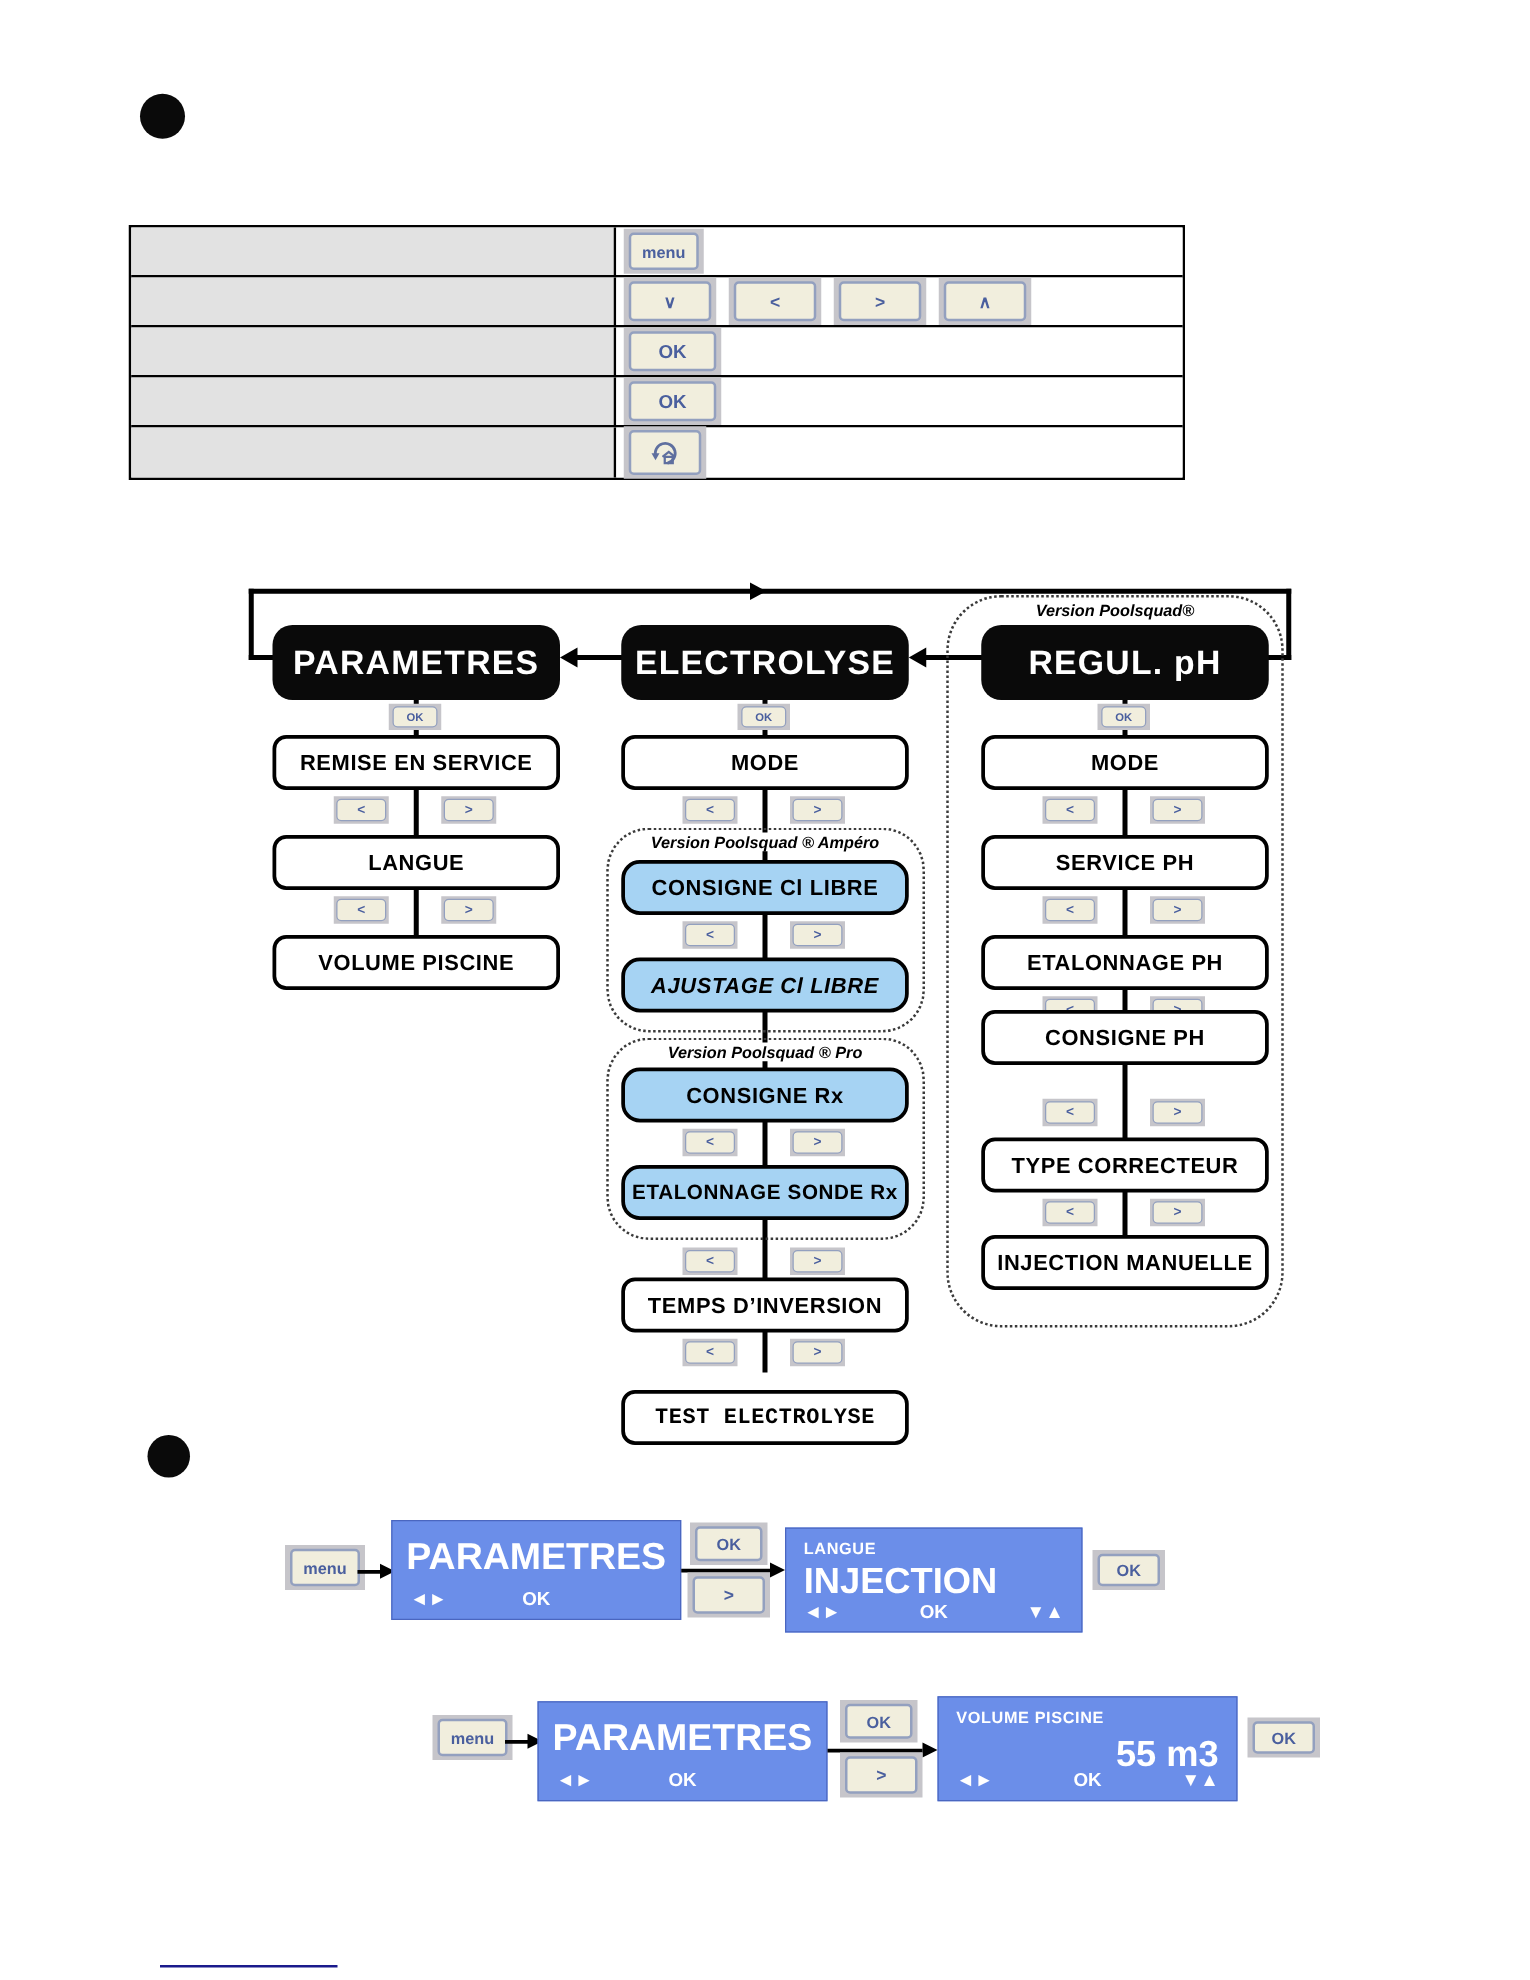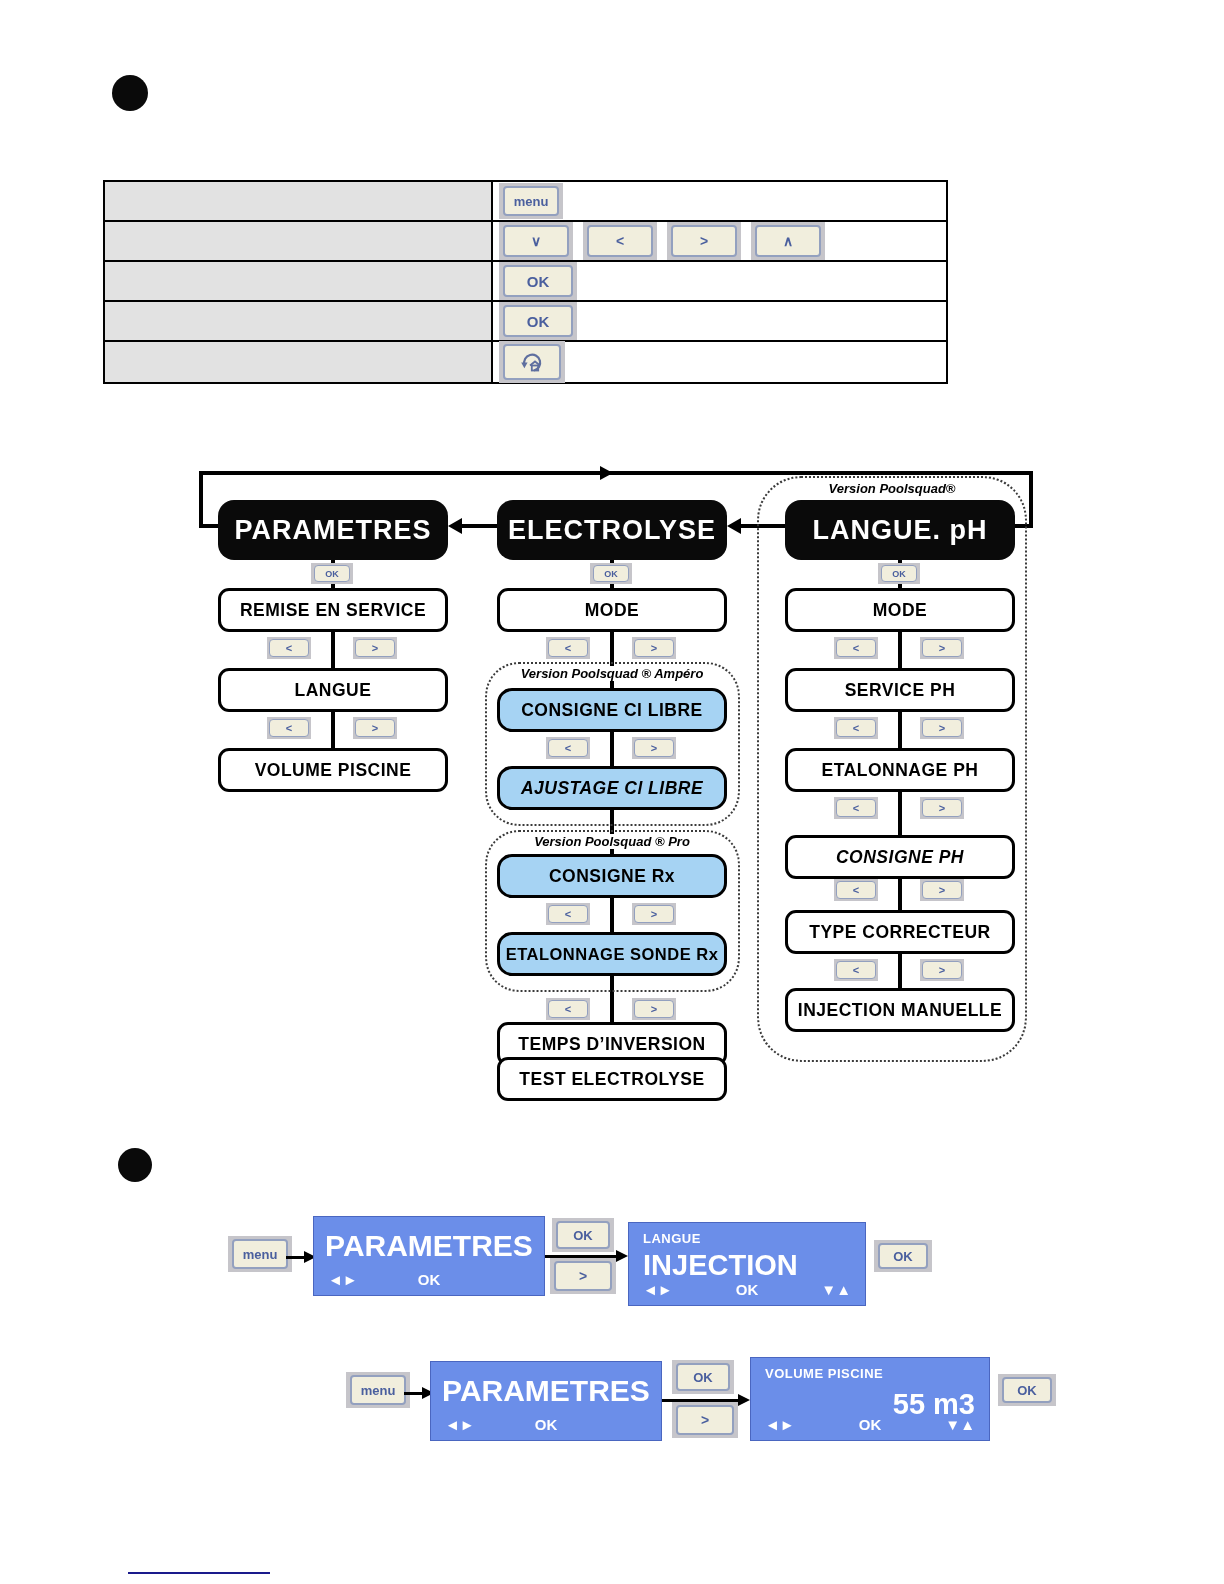--- a/index.html
+++ b/index.html
@@ -155,21 +155,21 @@
 <div class="vline" style="left:610px;top:558px;height:540px;"></div>
 <div class="vline" style="left:898px;top:558px;height:432px;"></div>
 
 <div class="menu-box" style="left:218px;top:500px;">
     <span>PARAMETRES</span>
   </div>
 <div class="menu-box" style="left:497px;top:500px;">
     <span>ELECTROLYSE</span>
   </div>
 <div class="menu-box" style="left:785px;top:500px;">
-    <span>LANGUE. pH</span>
+    <span>REGUL. pH</span>
   </div>
 
 <div class="abs bwrap" style="left:311px;top:563px;padding:2px 3px;">
     <span class="pbtn tiny">OK</span>
   </div>
 <div class="abs bwrap" style="left:590px;top:563px;padding:2px 3px;">
     <span class="pbtn tiny">OK</span>
   </div>
 <div class="abs bwrap" style="left:878px;top:563px;padding:2px 3px;">
     <span class="pbtn tiny">OK</span>
@@ -273,21 +273,21 @@
 <div class="abs bwrap" style="left:546px;top:1071px;padding:2px;">
     <span class="pbtn tarr">
       <span>&lt;</span>
     </span>
   </div>
 <div class="abs bwrap" style="left:632px;top:1071px;padding:2px;">
     <span class="pbtn tarr">
       <span>&gt;</span>
     </span>
   </div>
-<div class="item" style="left:497px;top:1057px;">
+<div class="item" style="left:497px;top:1112px;font-family:Liberation Mono, monospace;">
     <span>TEST ELECTROLYSE</span>
   </div>
 
 <div class="item" style="left:785px;top:588px;">
     <span>MODE</span>
   </div>
 <div class="abs bwrap" style="left:834px;top:637px;padding:2px;">
     <span class="pbtn tarr">
       <span>&lt;</span>
     </span>
@@ -316,21 +316,21 @@
 <div class="abs bwrap" style="left:834px;top:797px;padding:2px;">
     <span class="pbtn tarr">
       <span>&lt;</span>
     </span>
   </div>
 <div class="abs bwrap" style="left:920px;top:797px;padding:2px;">
     <span class="pbtn tarr">
       <span>&gt;</span>
     </span>
   </div>
-<div class="item" style="left:785px;top:835px;font-style:italic;">
+<div class="item" style="left:785px;top:808px;">
     <span>CONSIGNE PH</span>
   </div>
 <div class="abs bwrap" style="left:834px;top:879px;padding:2px;">
     <span class="pbtn tarr">
       <span>&lt;</span>
     </span>
   </div>
 <div class="abs bwrap" style="left:920px;top:879px;padding:2px;">
     <span class="pbtn tarr">
       <span>&gt;</span>

